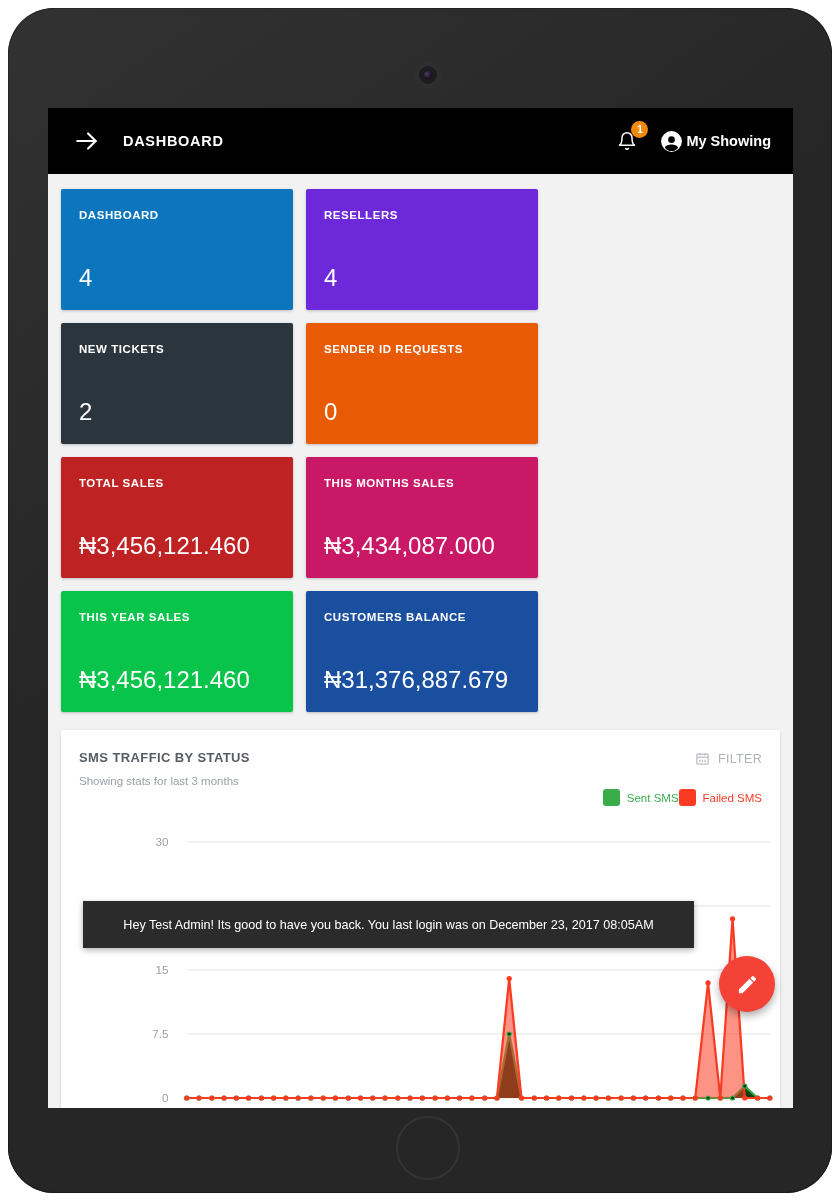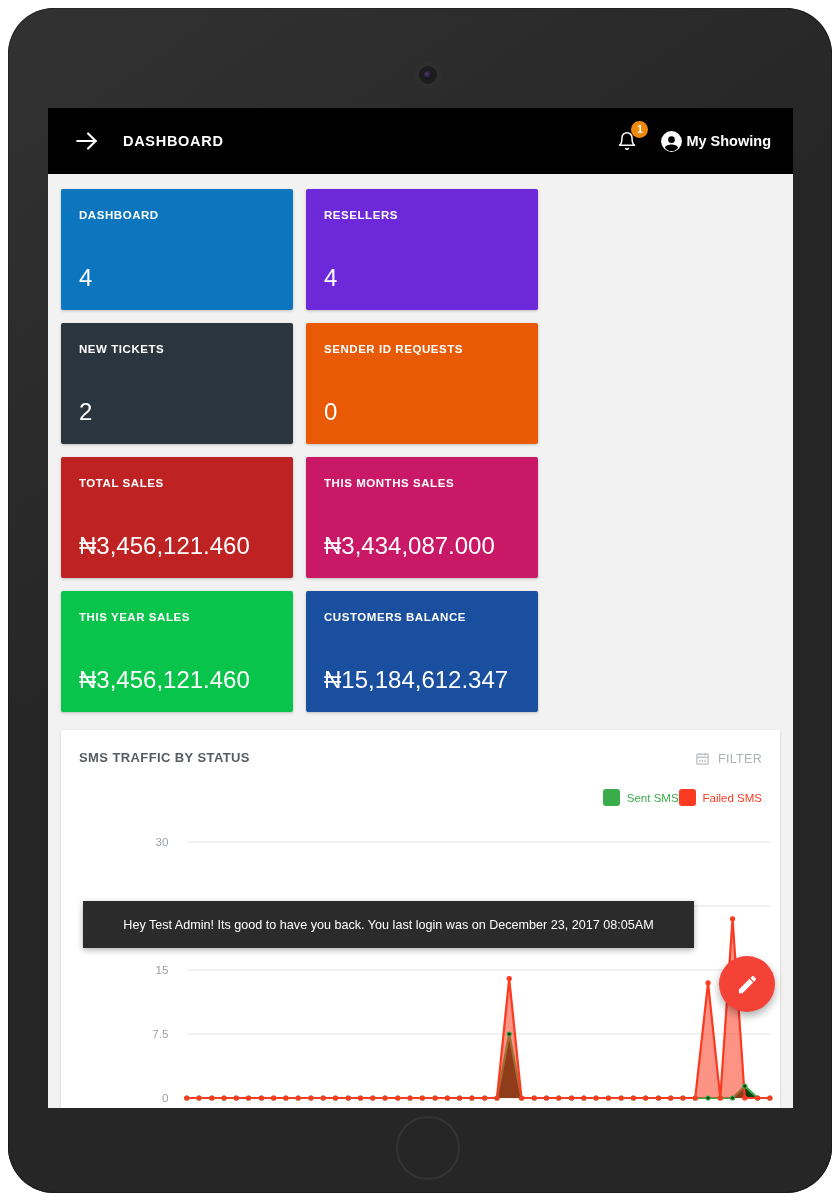--- a/index.html
+++ b/index.html
@@ -227,26 +227,27 @@
       <div class="tile" style="background: rgb(201, 24, 102);">
         <span class="tile-label">THIS MONTHS SALES</span>
         <span class="tile-value">₦3,434,087.000</span>
       </div>
       <div class="tile" style="background: rgb(9, 196, 74);">
         <span class="tile-label">THIS YEAR SALES</span>
         <span class="tile-value">₦3,456,121.460</span>
       </div>
       <div class="tile" style="background: rgb(26, 79, 160);">
         <span class="tile-label">CUSTOMERS BALANCE</span>
-        <span class="tile-value">₦15,184,612.347</span>
+        <span class="tile-value">₦31,376,887.679</span>
       </div>
     </div>
 
     <div id="chart-card">
       <div id="chart-title">SMS TRAFFIC BY STATUS</div>
+      <div id="chart-subtitle">Showing stats for last 3 months</div>
 
       <div id="filter-btn">
         <span id="calendar-icon">
           <svg viewBox="0 0 24 24" fill="none" stroke="currentColor" stroke-width="2">
             <rect x="3" y="5" width="18" height="16" rx="1"></rect>
             <line x1="3" y1="10" x2="21" y2="10"></line>
             <line x1="8" y1="3" x2="8" y2="7"></line>
               <line x1="16" y1="3" x2="16" y2="7"></line>
             <line x1="8" y1="14" x2="8" y2="18"></line>
               <line x1="12" y1="14" x2="12" y2="18"></line>

